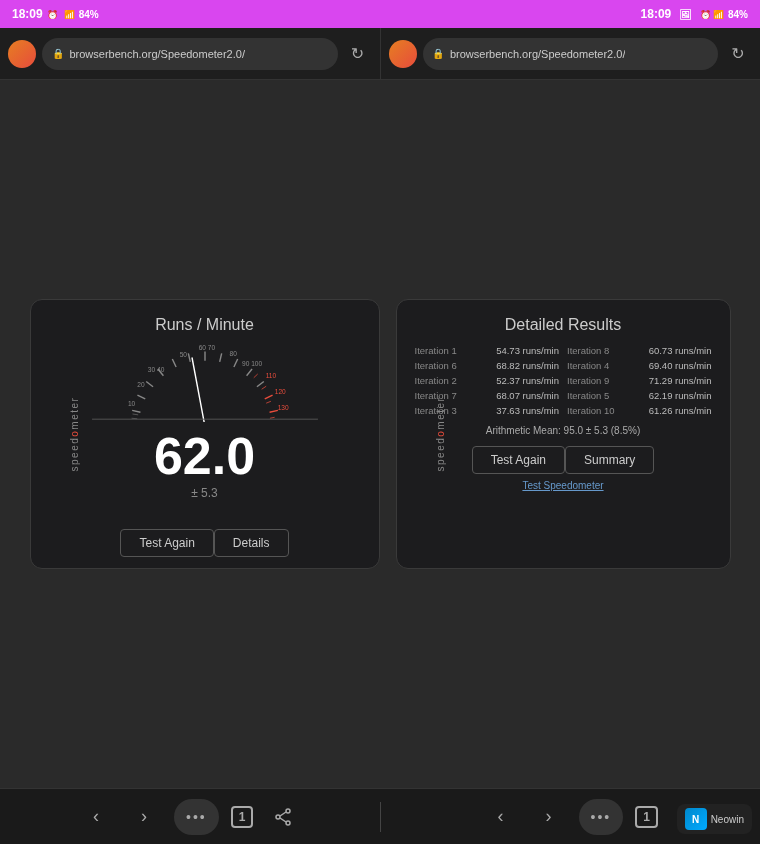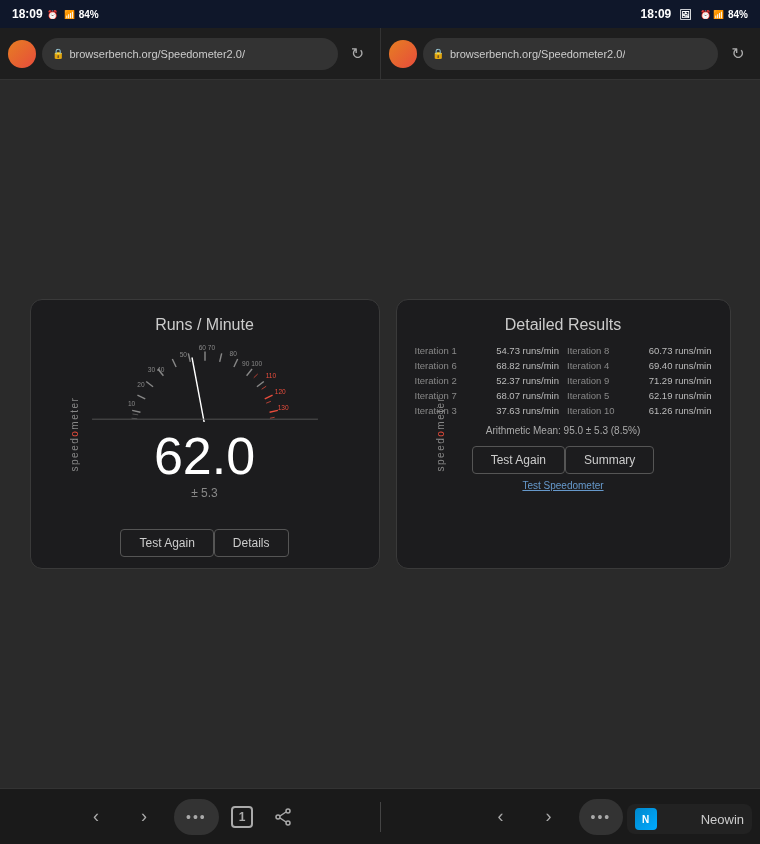--- a/index.html
+++ b/index.html
@@ -11,21 +11,21 @@
       overflow: hidden;
       position: relative;
     }
 
     
     .status-bar {
       display: flex;
       justify-content: space-between;
       align-items: center;
       height: 28px;
-      background: #0f172a;
+      background: #d946ef;
       padding: 0 12px;
     }
     .status-bar-left, .status-bar-right {
       display: flex;
       align-items: center;
       gap: 4px;
       font-size: 12px;
       color: #fff;
       font-weight: 600;
     }
@@ -148,21 +148,21 @@
       margin-bottom: 4px;
     }
     .gauge-svg {
       width: 100%;
       height: 80px;
     }
 
     
     .score-display {
       font-size: 52px;
-      font-weight: 400;
+      font-weight: 700;
       color: #fff;
       text-align: center;
       line-height: 1;
       margin: 4px 0;
     }
     .score-margin {
       font-size: 12px;
       color: #888;
       text-align: right;
       margin-bottom: 29px;
@@ -285,23 +285,22 @@
       background: linear-gradient(135deg, #0088cc, #00aaff);
       border-radius: 4px;
       display: flex;
       align-items: center;
       justify-content: center;
       color: #fff;
       font-size: 10px;
       font-weight: bold;
     }
     .neowin-text {
-      font-size: 13px;
+      font-size: 10px;
       color: #ccc;
-      margin-left: 40px;
     }
   </style>
 </head>
 <body>
 
 <div class="status-bar">
   <div class="status-bar-left">
     <span>18:09</span>
     <span class="status-icons">
       <svg width="14" height="10" viewBox="0 0 14 10" fill="white">

